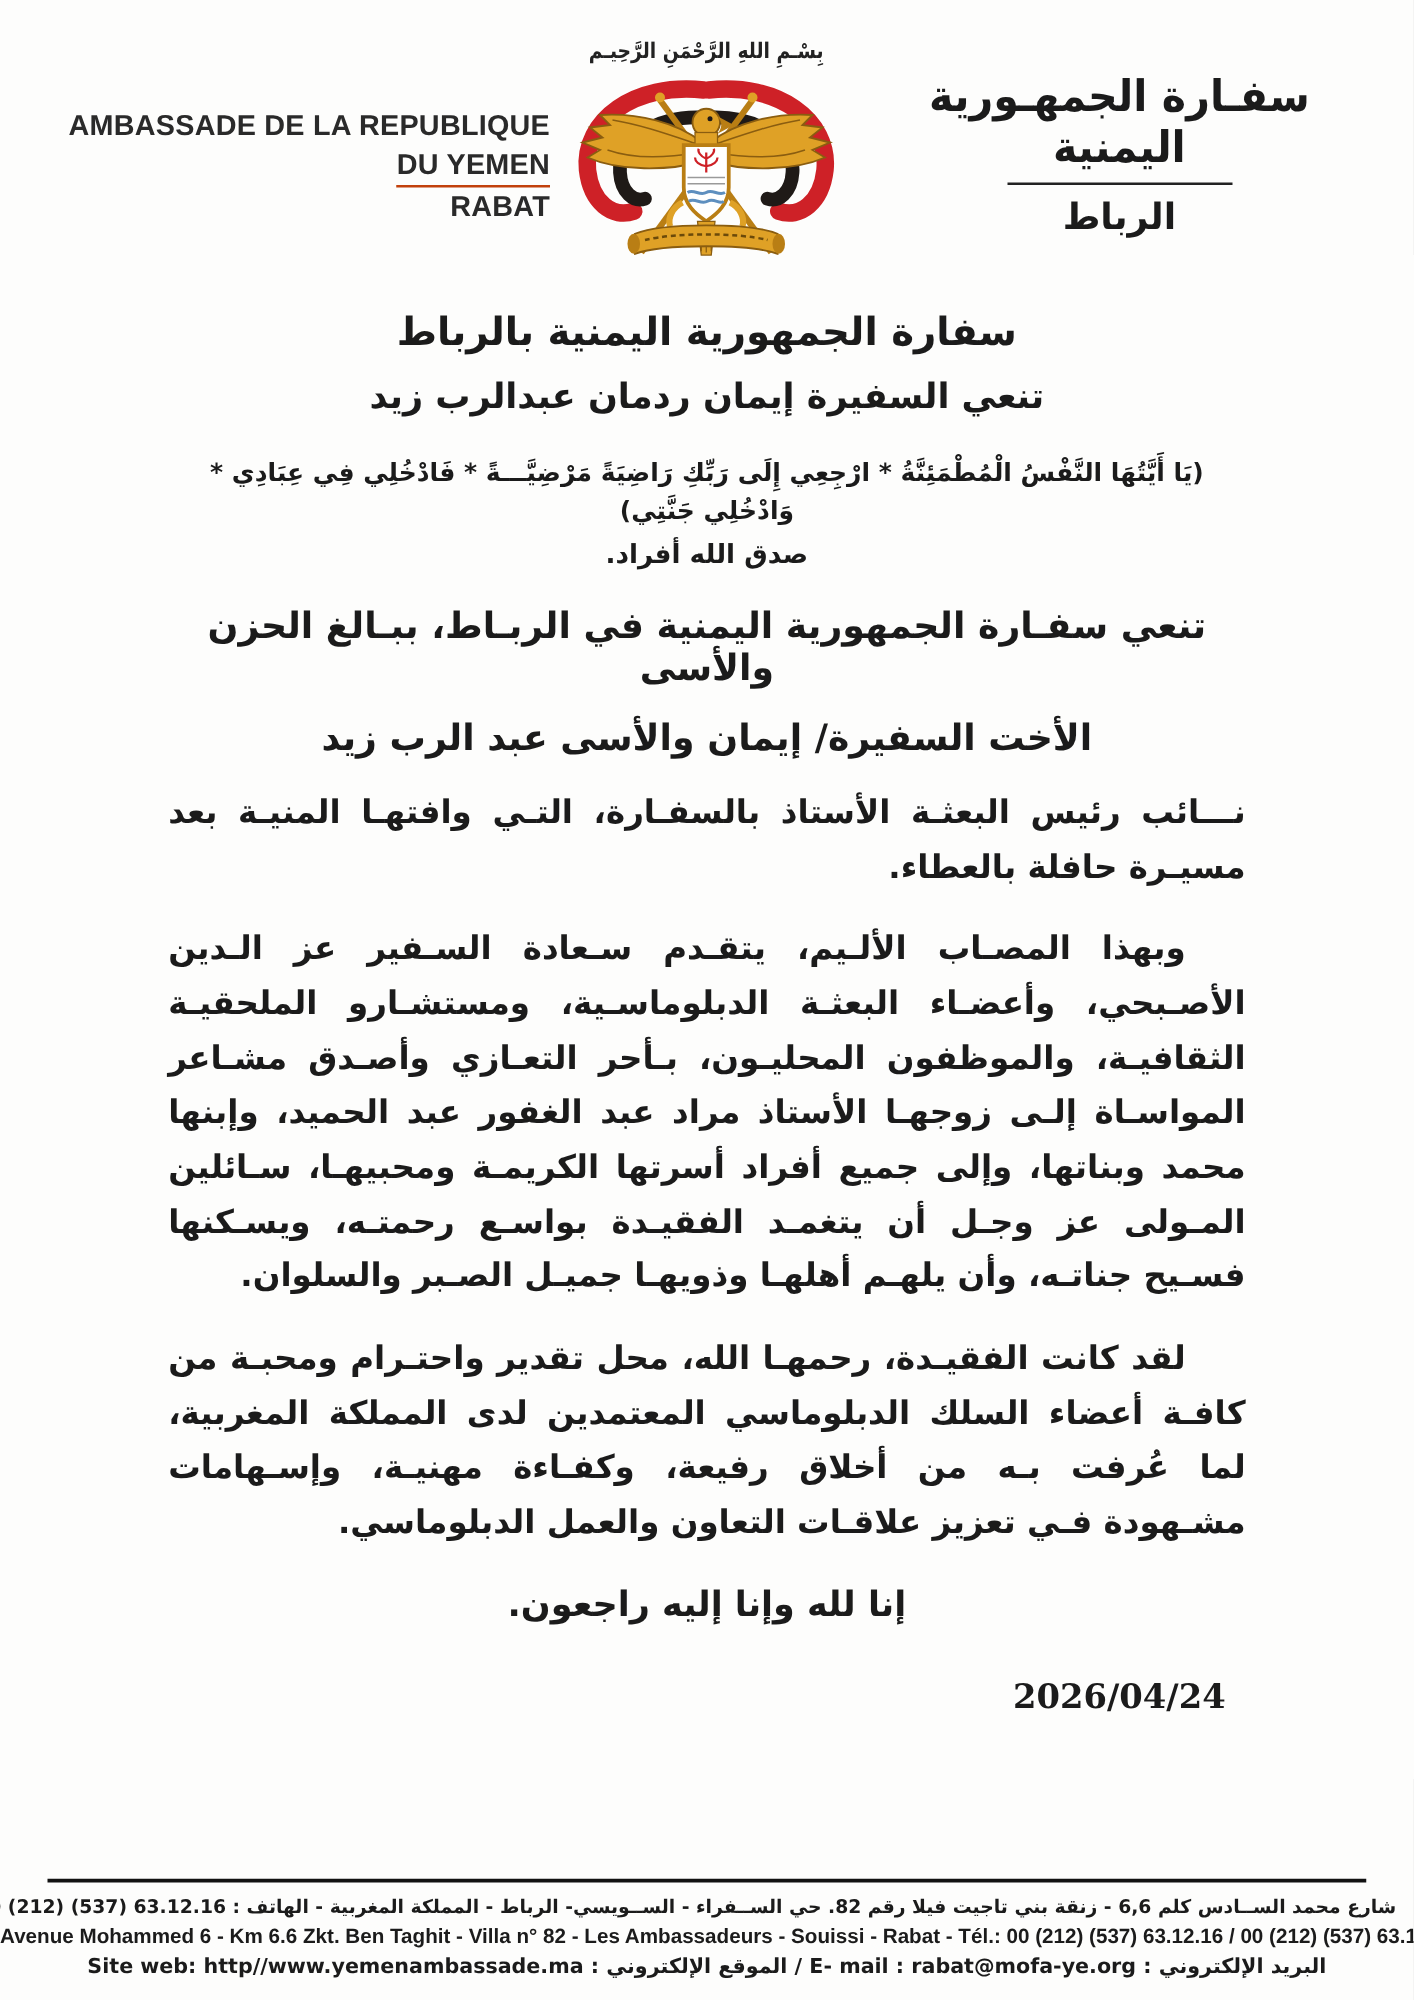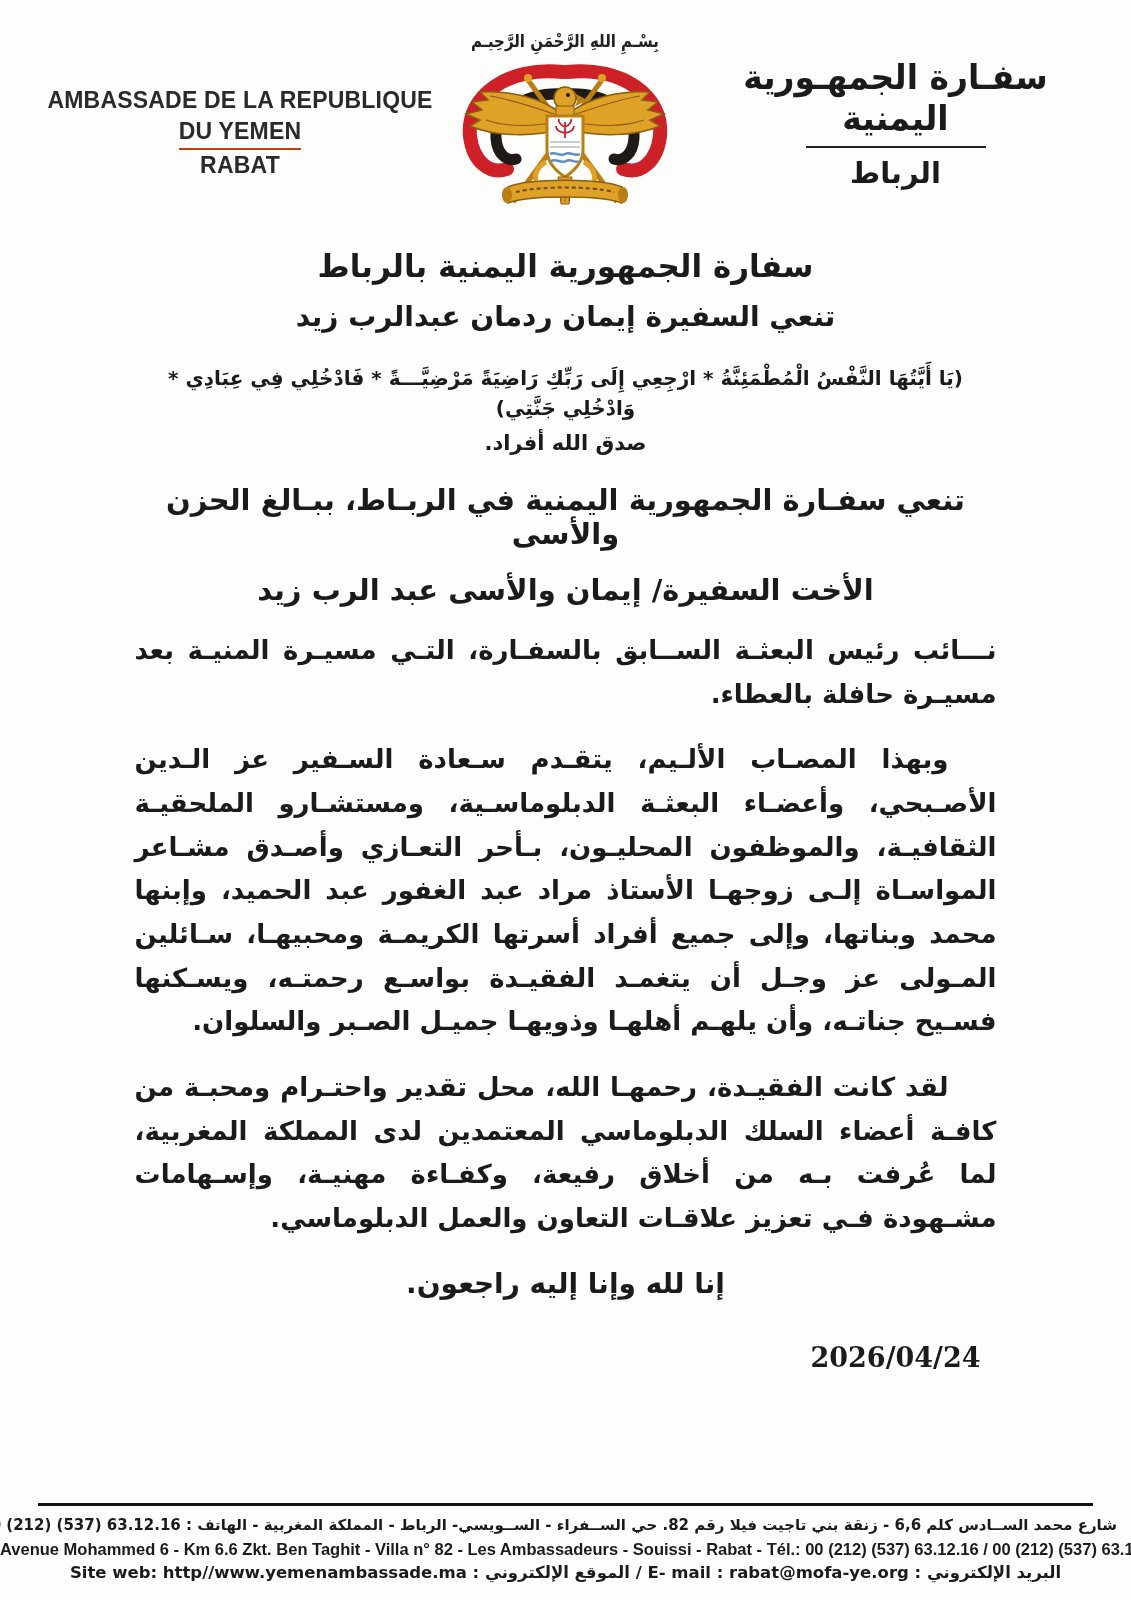--- a/index.html
+++ b/index.html
@@ -7,21 +7,21 @@
     position:relative;
     width:1131px;height:1600px;
     margin:0 auto;
     background:#fdfdfc;
     color:#1b1b1b;
     font-family:"DejaVu Sans",sans-serif;
     overflow:hidden;
   }
   
   .header{display:flex;align-items:flex-start;padding:30px 30px 0 40px;height:200px;box-sizing:border-box;}
-  .hdr-left{width:400px;padding-top:55px;text-align:center;
+  .hdr-left{width:400px;padding-top:55px;text-align:right;
             font-family:"Liberation Sans",sans-serif;font-weight:600;
             font-size:23px;line-height:31px;letter-spacing:.2px;color:#2a2a2a;}
   .hdr-left .u{display:inline-block;border-bottom:2px solid #c2410c;padding-bottom:1px;}
   .hdr-center{width:250px;text-align:center;}
   .bismillah{font-size:15px;font-weight:600;direction:rtl;margin:2px 0 0 0;color:#222;
              transform:scaleY(1.15);}
   .hdr-right{flex:1;text-align:center;padding-top:28px;direction:rtl;}
   .hdr-right .ar1{font-size:33px;font-weight:600;transform:scaleY(1.05);}
   .hdr-right .rule{width:180px;height:2px;background:#222;margin:10px auto 8px auto;}
   .hdr-right .ar2{font-size:29px;font-weight:700;letter-spacing:6px;}
@@ -117,21 +117,21 @@
 
     <div class="t1">سفارة الجمهورية اليمنية بالرباط</div>
     <div class="t2">تنعي السفيرة إيمان ردمان عبدالرب زيد</div>
 
     <div class="verse">(يَا أَيَّتُهَا النَّفْسُ الْمُطْمَئِنَّةُ * ارْجِعِي إِلَى رَبِّكِ رَاضِيَةً مَرْضِيَّـــةً * فَادْخُلِي فِي عِبَادِي * وَادْخُلِي جَنَّتِي)</div>
     <div class="sadaqa">صدق الله أفراد.</div>
 
     <div class="lead">تنعي سفـارة الجمهورية اليمنية في الربـاط، ببـالغ الحزن والأسى</div>
     <div class="nameline">الأخت السفيرة/ إيمان والأسى عبد الرب زيد</div>
 
-    <p class="para">نـــائب رئيس البعثـة الســابق بالسفـارة، التـي مسيـرة المنيـة بعد مسيـرة حافلة بالعطاء.</p>
+    <p class="para">نـــائب رئيس البعثـة الأستاذ بالسفـارة، التـي وافتهـا المنيـة بعد مسيـرة حافلة بالعطاء.</p>
     <p class="para indent">وبهذا المصـاب الألـيم، يتقـدم سـعادة السـفير عز الـدين الأصـبحي، وأعضـاء البعثـة الدبلوماسـية، ومستشـارو الملحقيـة الثقافيـة، والموظفون المحليـون، بـأحر التعـازي وأصـدق مشـاعر المواسـاة إلـى زوجهـا الأستاذ مراد عبد الغفور عبد الحميد، وإبنها محمد وبناتها، وإلى جميع أفراد أسرتها الكريمـة ومحبيهـا، سـائلين المـولى عز وجـل أن يتغمـد الفقيـدة بواسـع رحمتـه، ويسـكنها فسـيح جناتـه، وأن يلهـم أهلهـا وذويهـا جميـل الصـبر والسلوان.</p>
     <p class="para indent">لقد كانت الفقيـدة، رحمهـا الله، محل تقدير واحتـرام ومحبـة من كافـة أعضاء السلك الدبلوماسي المعتمدين لدى المملكة المغربية، لما عُرفت بـه من أخلاق رفيعة، وكفـاءة مهنيـة، وإسـهامات مشـهودة فـي تعزيز علاقـات التعاون والعمل الدبلوماسي.</p>
 
     <div class="closing">إنا لله وإنا إليه راجعون.</div>
     <div class="dateline">2026/04/24</div>
   </div>
 
   <div class="footer">
     <div class="f-rule"></div>
     <div class="f-ar">شارع محمد الســادس كلم 6,6 - زنقة بني تاجيت فيلا رقم 82. حي الســفراء - الســويسي- الرباط - المملكة المغربية - الهاتف : ⁦00 (212) (537) 63.12.20 / 00 (212) (537) 63.12.16⁩ - الفاكس : ⁦00 (212) (537) 63.12.67⁩</div>

